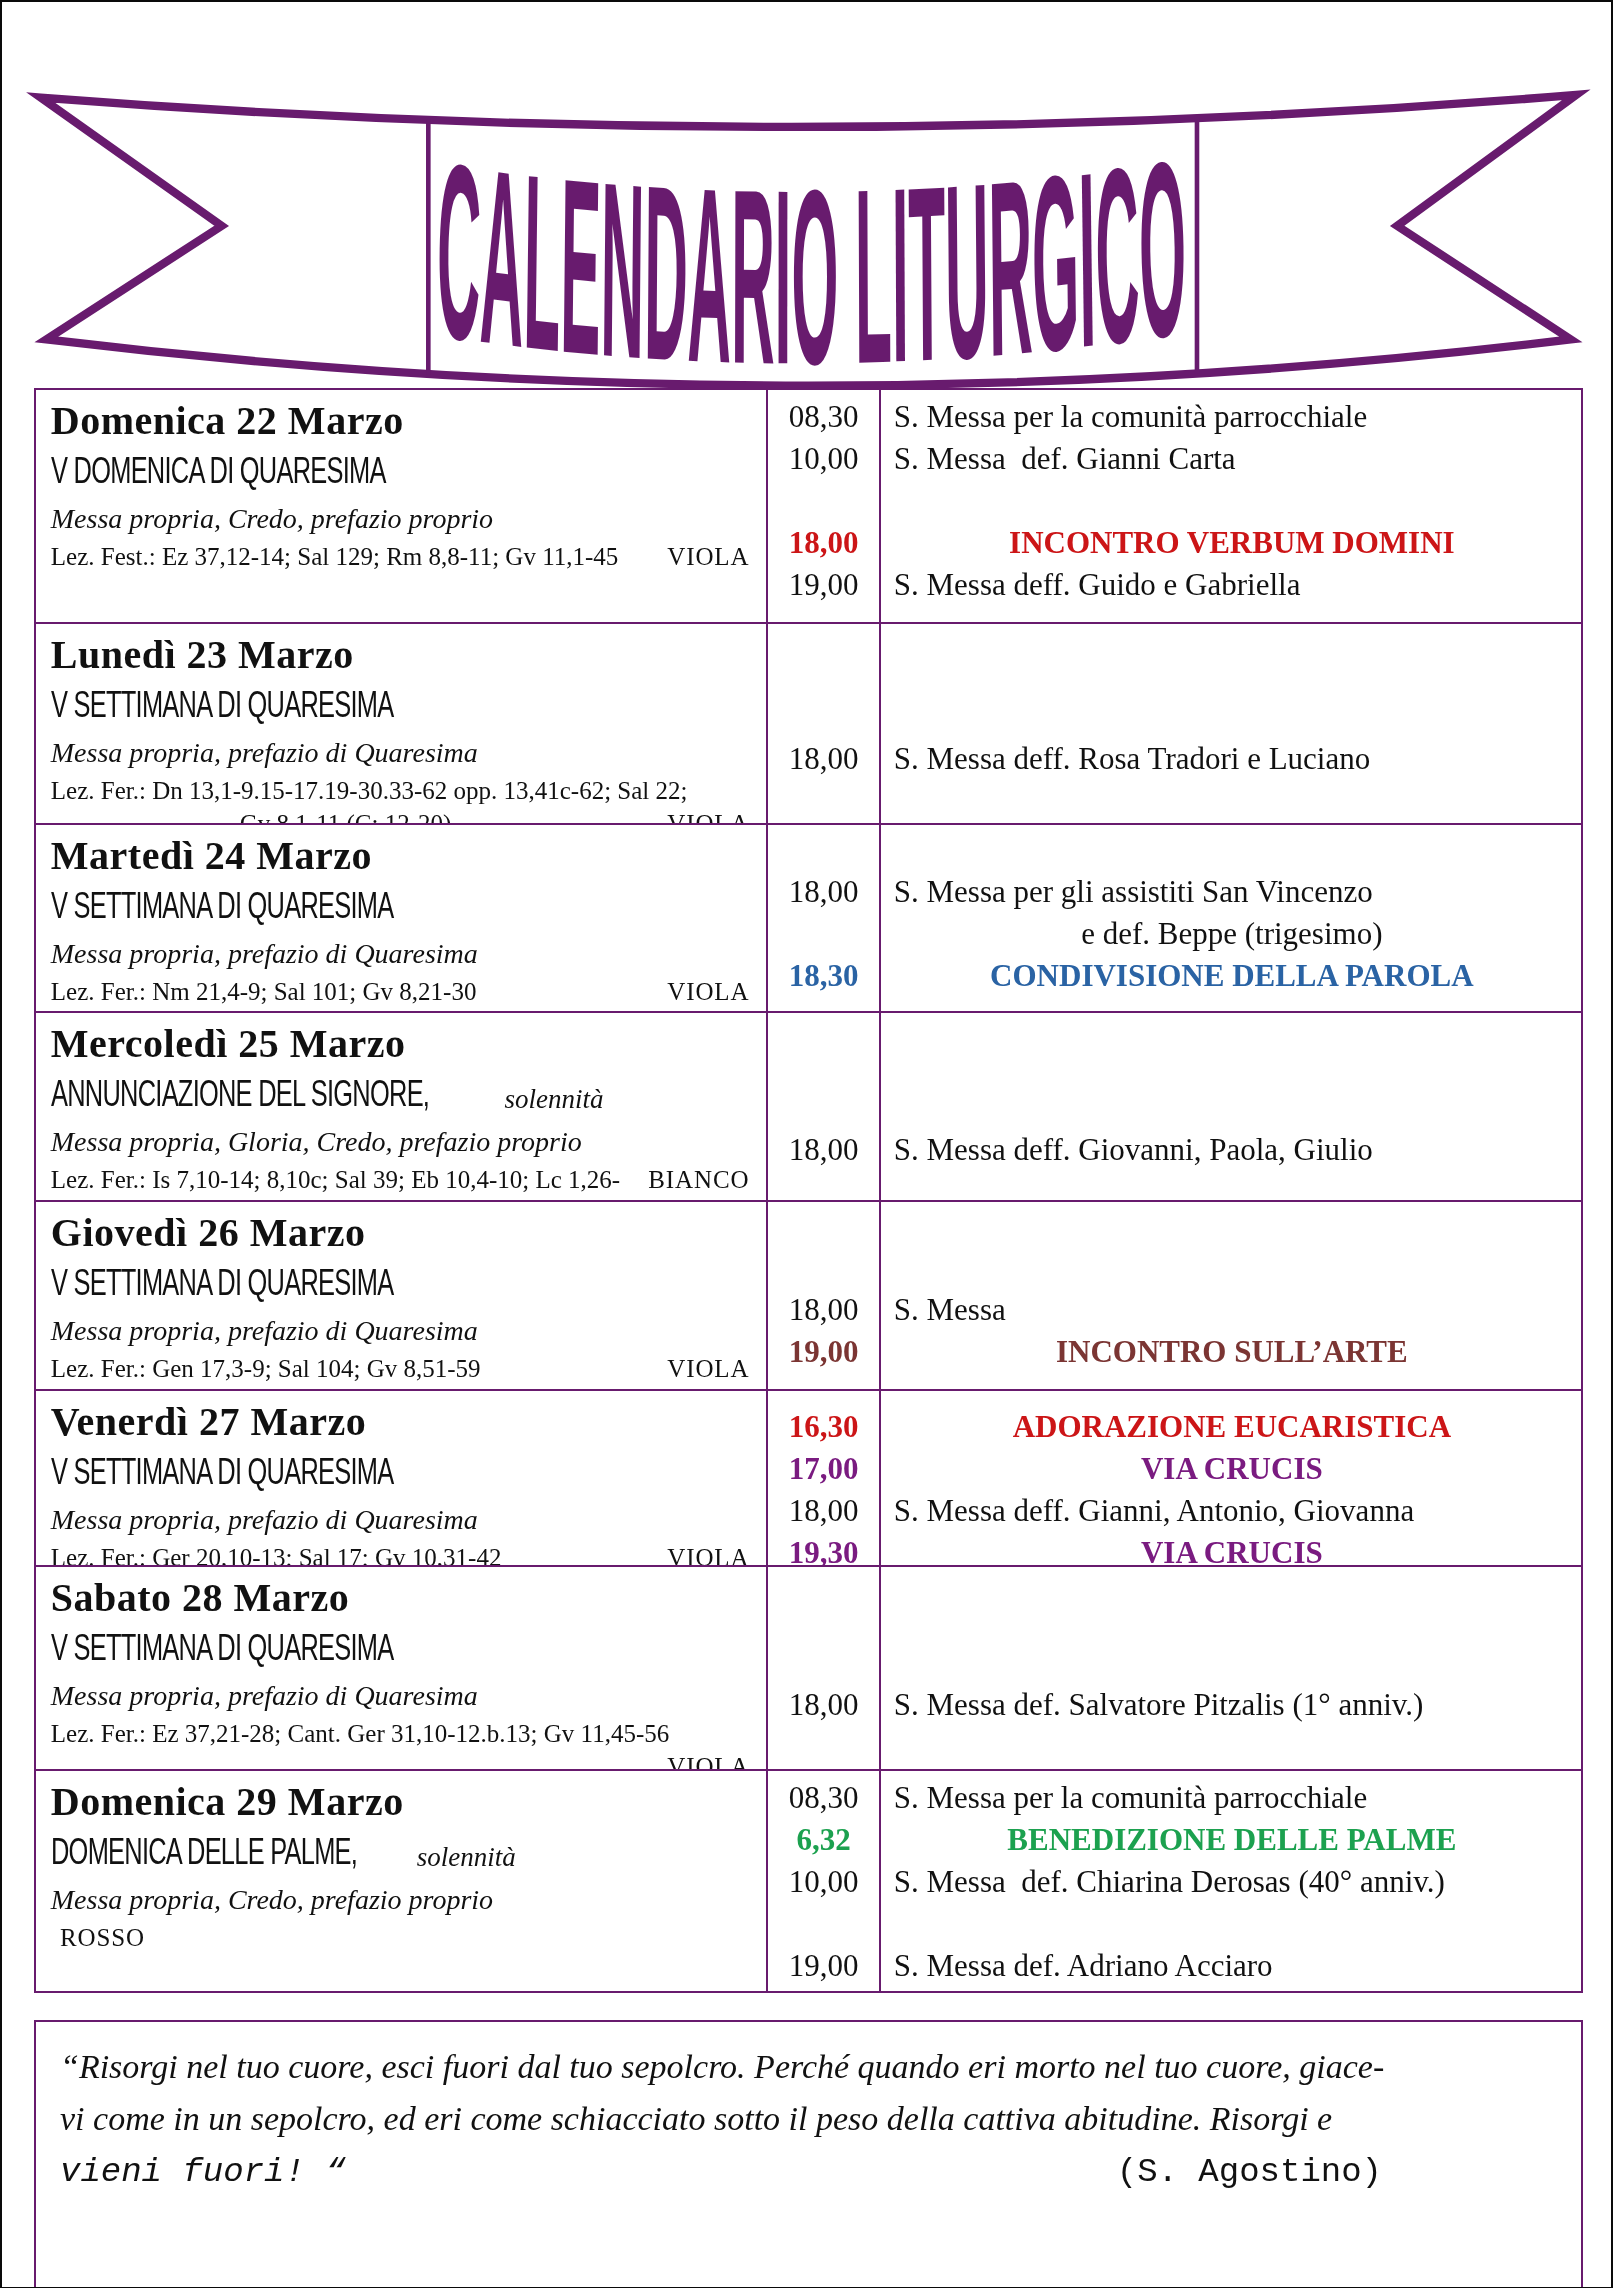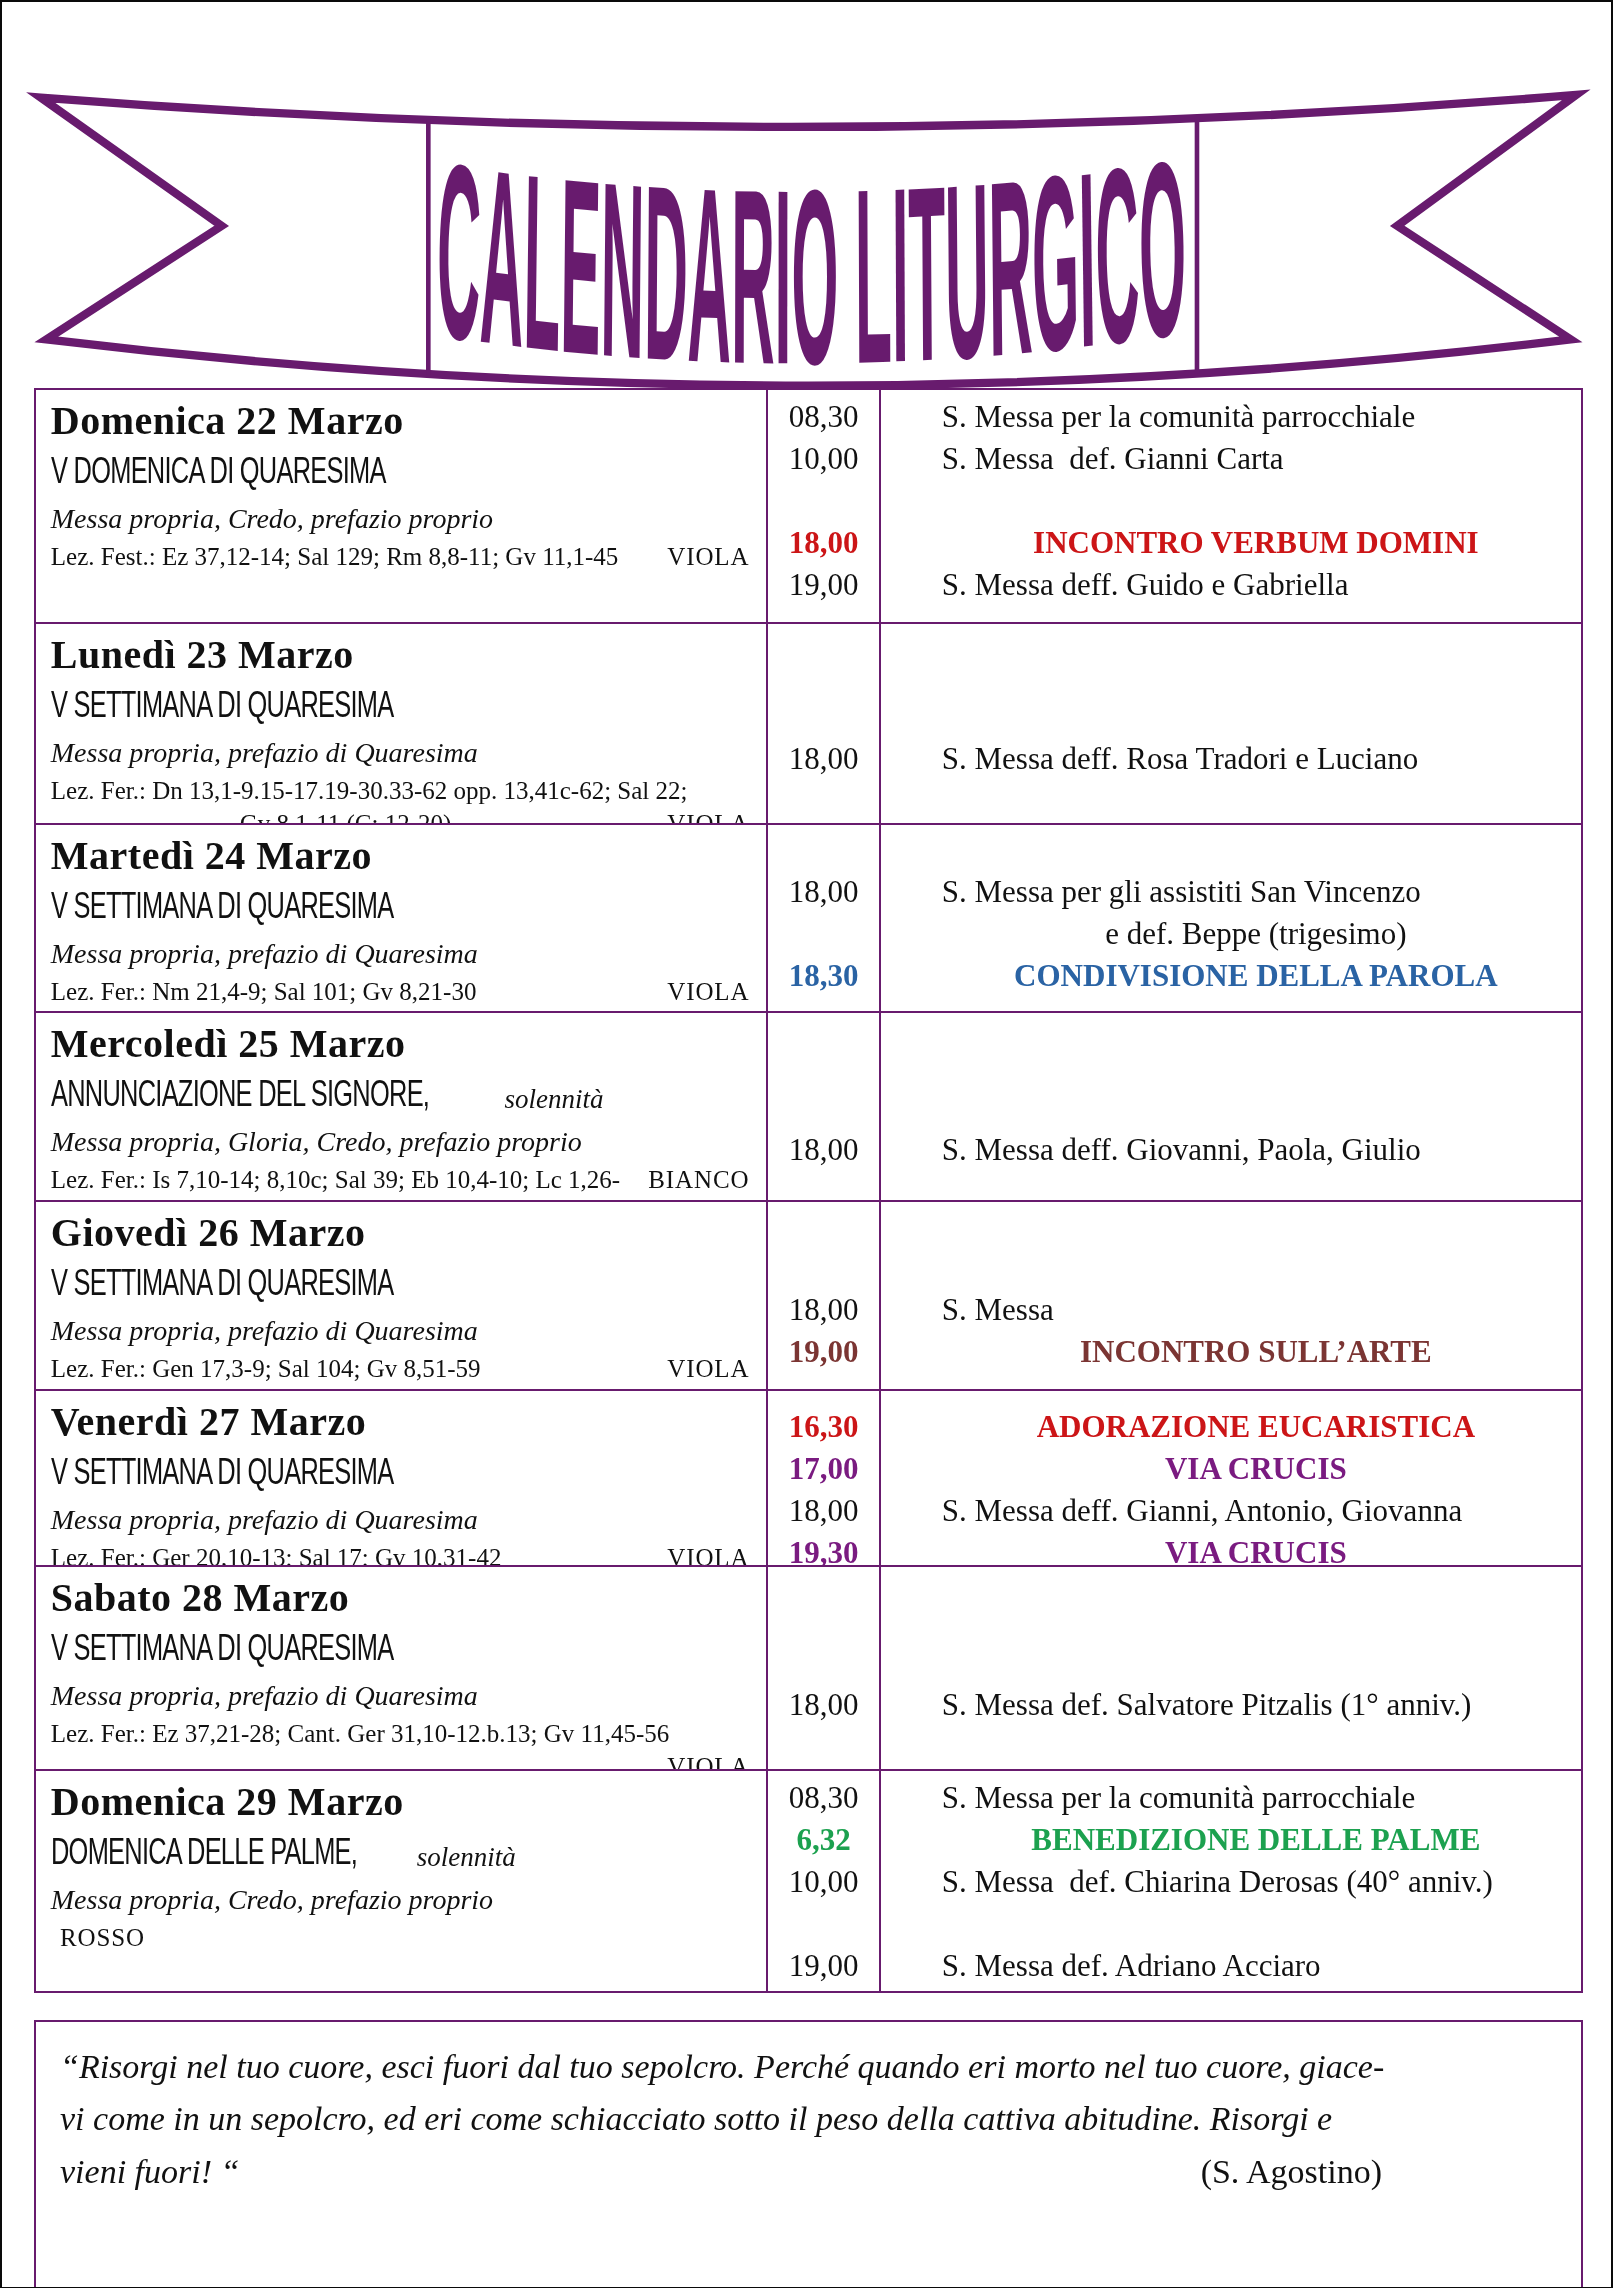--- a/index.html
+++ b/index.html
@@ -32,36 +32,36 @@
   .readings.cont{justify-content:space-between;padding-left:189px;margin-top:1.8px;}
   .readings.labelonly{justify-content:flex-end;margin-top:1.8px;}
 
   .entries{display:flex;flex-direction:column;padding-top:7.4px;}
   .vbottom .entries{margin-top:auto;padding-bottom:42px;}
   .vbottom34 .entries{margin-top:auto;padding-bottom:28px;}
   .vbottom5 .entries{margin-top:auto;padding-bottom:14.8px;}
   .vbottom3 .entries{margin-top:auto;padding-bottom:13px;}
   .entry{display:grid;grid-template-columns:111px 1fr;min-height:42px;align-items:baseline;}
   .entry .t{text-align:center;font-size:31px;line-height:1.3;}
-  .entry .d{padding-left:14.8px;padding-right:5.5px;font-size:31px;line-height:1.3;white-space:pre-wrap;margin-left:48px;}
+  .entry .d{padding-left:14.8px;padding-right:5.5px;font-size:31px;line-height:1.3;white-space:pre-wrap;}
   .spacer{height:42px;}
 
   .entry.c .d{text-align:center;padding-left:9.2px;}
   .entry.red .t,.entry.red .d{color:var(--red);font-weight:bold;}
   .entry.blue .t,.entry.blue .d{color:var(--blue);font-weight:bold;}
   .entry.maroon .t,.entry.maroon .d{color:var(--maroon);font-weight:bold;}
   .entry.violet .t,.entry.violet .d{color:var(--violet);font-weight:bold;}
   .entry.green .t,.entry.green .d{color:var(--green);font-weight:bold;}
 
   
   .quote{position:absolute;top:2018px;left:32px;width:1549px;height:318px;
          box-sizing:border-box;border:2.8px solid var(--purple);border-bottom-width:5.5px;
          padding:18.5px 24px 0 24px;font-style:italic;font-size:34px;line-height:1.55;}
   .qline{white-space:nowrap;}
-  .qlast{display:flex;justify-content:space-between;align-items:flex-start;}
+  .qlast{display:flex;justify-content:space-between;align-items:flex-start;font-family:Liberation Mono, monospace;}
   .attr{font-style:normal;padding-right:175px;}
 </style>
 </head>
 <body>
 
 <div class="page">
 
   <svg class="banner" viewBox="0 0 1748 380" overflow="visible">
     <path d="M 42 33 Q 874 98 1706 30 L 1512 172 L 1700 295 Q 874 395 48 295 L 238 172 Z" fill="#ffffff" stroke="#681b6e" stroke-width="9" stroke-linejoin="miter"></path>
     <line x1="462" y1="57" x2="462" y2="333" stroke="#681b6e" stroke-width="5"></line>

